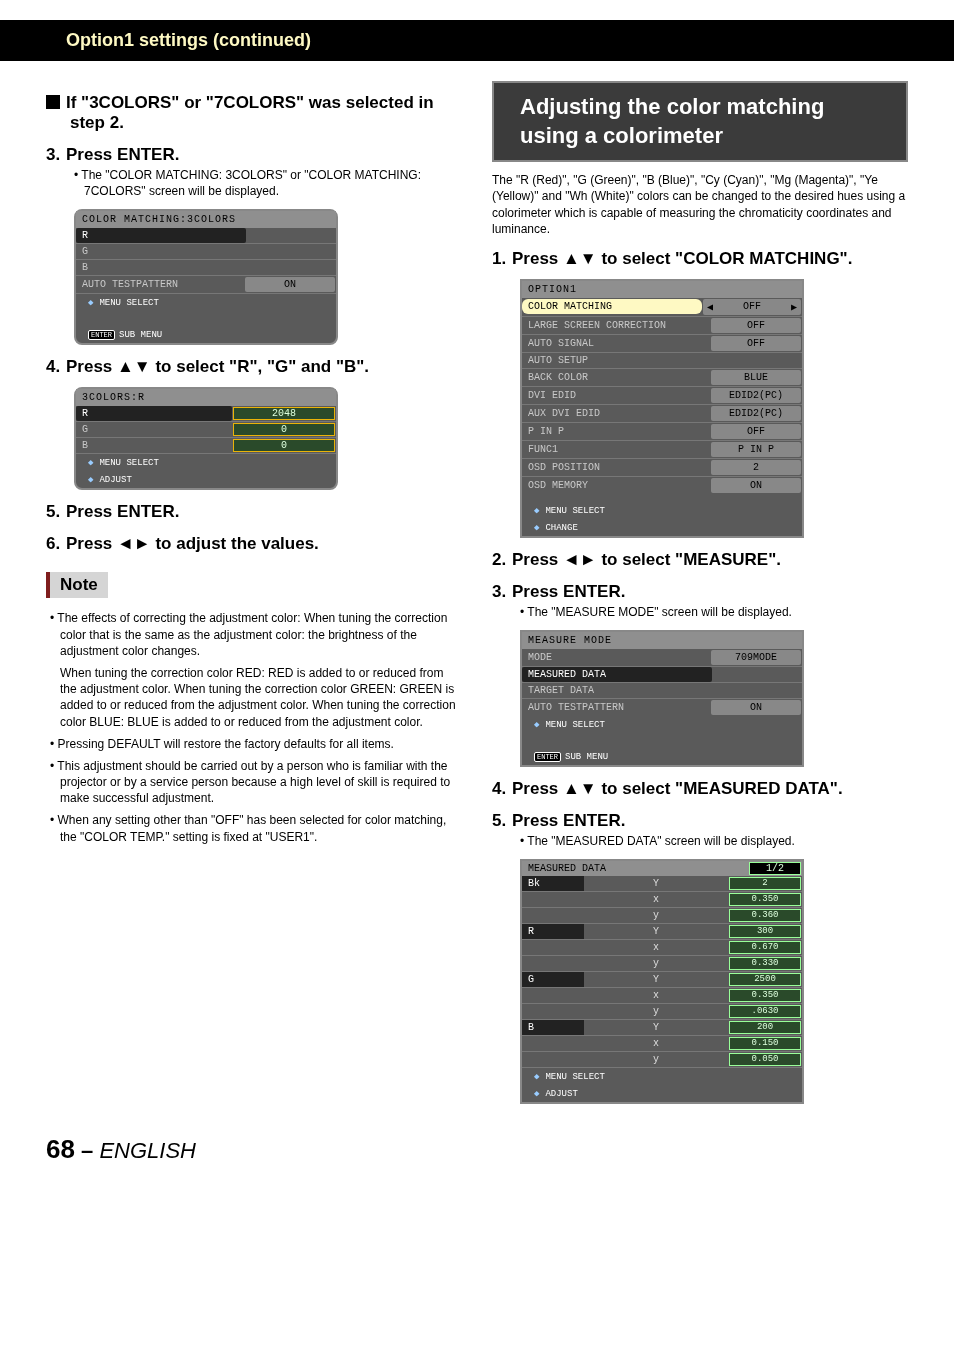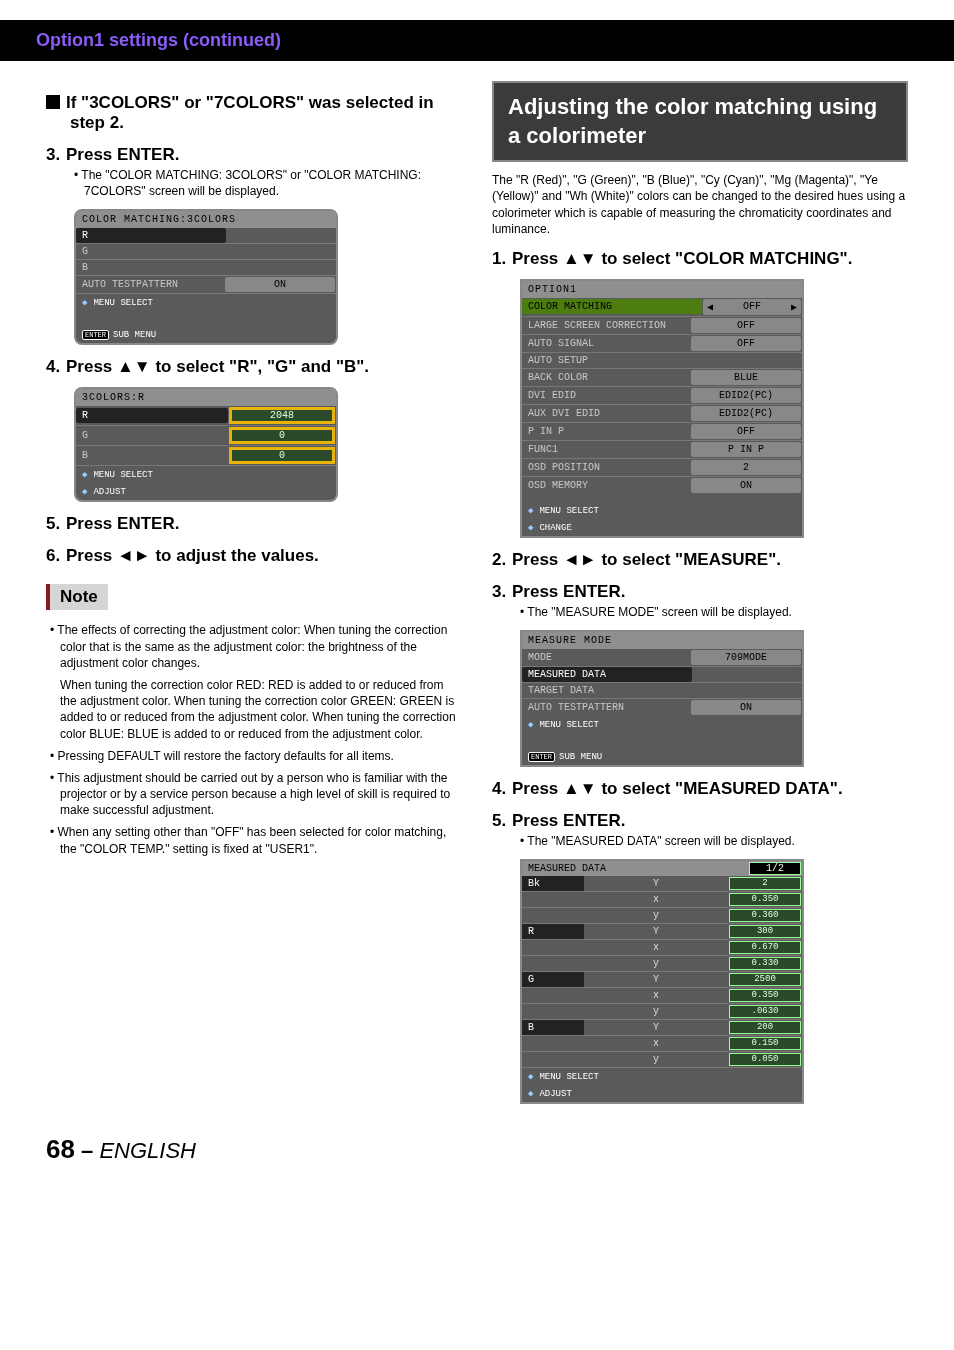--- a/index.html
+++ b/index.html
@@ -6,22 +6,22 @@
     margin: 0;
     padding: 0;
     font-family: Arial, Helvetica, sans-serif;
     font-size: 13px;
     color: #000;
     width: 954px;
     background: #fff;
   }
   .header-bar {
     background: #000;
-    color: #8b5cf6;
-    padding: 10px 36px;
+    color: #fef9c3;
+    padding: 10px 66px;
     margin: 20px 0 20px 0;
   }
   .header-bar h2 {
     font-size: 18px;
     margin: 0;
     font-weight: bold;
   }
   .columns {
     display: flex;
     gap: 30px;
@@ -110,41 +110,41 @@
     border-bottom:1px solid #777;
   }
   .panel-row:last-child{border-bottom:none;}
   .pr-label {
     flex: 1;
     padding: 2px 6px;
   }
   .pr-value {
     width: 90px;
     text-align:center;
-    padding:2px 10px;
+    padding:2px 0;
   }
   .pr-label.dim, .pr-value.dim { color:#c8c8c8; }
   .pr-label.bright { background:#222; color:#fff; border-radius:2px; }
   .pr-value.box { background:#888; color:#000; border-radius:2px; margin:1px;}
   .panel-foot {
-    padding: 3px 6px;
+    padding: 3px 12px;
     font-size:9px;
     color:#fff;
   }
   .panel-foot .diamond { color:#9cf; margin-right:6px;}
   .panel-foot .enter {
     display:inline-block; background:#000; color:#fff; border:1px solid #fff;
     font-size:7px; padding:0 2px; border-radius:2px; margin-right:4px;margin-top:16px;
   }
   .right-title {
     background: #3b3b3b;
     color: #fff;
     font-size: 22px;
     font-weight: bold;
-    padding: 10px 14px;
+    padding: 10px 26px;
     line-height:1.3;
     margin-bottom:10px;
     border: 2px solid #888;
   }
   .para {
     font-size:12px;
     line-height:1.35;
     margin: 6px 0 12px 0;
   }
   .page-footer {
@@ -161,21 +161,21 @@
     width:280px; margin:10px 0 10px 28px; border:2px solid #888;
   }
   .data-table .dt-head { display:flex; background:#8f8f8f; color:#000;}
   .data-table .dt-head span:first-child{flex:1; padding:2px 6px;}
   .data-table .dt-head span:last-child{width:50px; text-align:center; background:#000000; color:#dfd; border:1px solid #9f9; margin:1px;}
   .dt-row { display:flex; border-bottom:1px solid #777;justify-content:center;}
   .dt-row .c1{width:50px; padding:2px 6px;}
   .dt-row .c2{flex:1; padding:2px 6px; text-align:center; color:#ddd;}
   .dt-row .c3{width:70px; text-align:center; background:#2a4a2a; border:1px solid #9f9; color:#dfd; margin:1px; font-size:9px;}
   .dt-row.hdr .c1{background:#222;}
-  .r3c-value { width:100px; text-align:center; background:#2a4a2a; border:3px solid #eab308; margin:1px; font-size:10px; color:#dfd;}
+  .r3c-value { width:100px; text-align:center; background:#2a4a2a; border:1px solid #eab308; margin:1px; font-size:10px; color:#dfd;}
 </style>
 </head>
 <body>
 
 <div class="header-bar">
   <h2>Option1 settings (continued)</h2>
 </div>
 
 <div class="columns">
 
@@ -247,21 +247,21 @@
     <div class="right-title">Adjusting the color matching using a colorimeter</div>
     <div class="para">The "R (Red)", "G (Green)", "B (Blue)", "Cy (Cyan)", "Mg (Magenta)", "Ye (Yellow)" and "Wh (White)" colors can be changed to the desired hues using a colorimeter which is capable of measuring the chromaticity coordinates and luminance.</div>
 
 
     <div class="stepnum"><span class="num">1.</span><span>Press ▲▼ to select "COLOR MATCHING".</span></div>
 
     <div class="panel meas-panel">
       <div class="panel-title">OPTION1</div>
       <div id="opt1-rows">
           <div class="panel-row">
-            <div class="pr-label bright" style="background: #4d7c0f; color: rgb(0, 0, 0);">COLOR MATCHING</div>
+            <div class="pr-label bright" style="background: #fef9c3; color: rgb(0, 0, 0); border-radius: 6px;">COLOR MATCHING</div>
             <div class="pr-value box" style="display: flex; justify-content: space-between; padding: 2px 4px; background: rgb(136, 136, 136); color: rgb(0, 0, 0);"><span class="tri">◀</span> OFF <span class="tri">▶</span></div>
           </div>
           <div class="panel-row">
             <div class="pr-label dim">LARGE SCREEN CORRECTION</div>
             <div class="pr-value box">OFF</div>
           </div>
           <div class="panel-row">
             <div class="pr-label dim">AUTO SIGNAL</div>
             <div class="pr-value box">OFF</div>
           </div>

